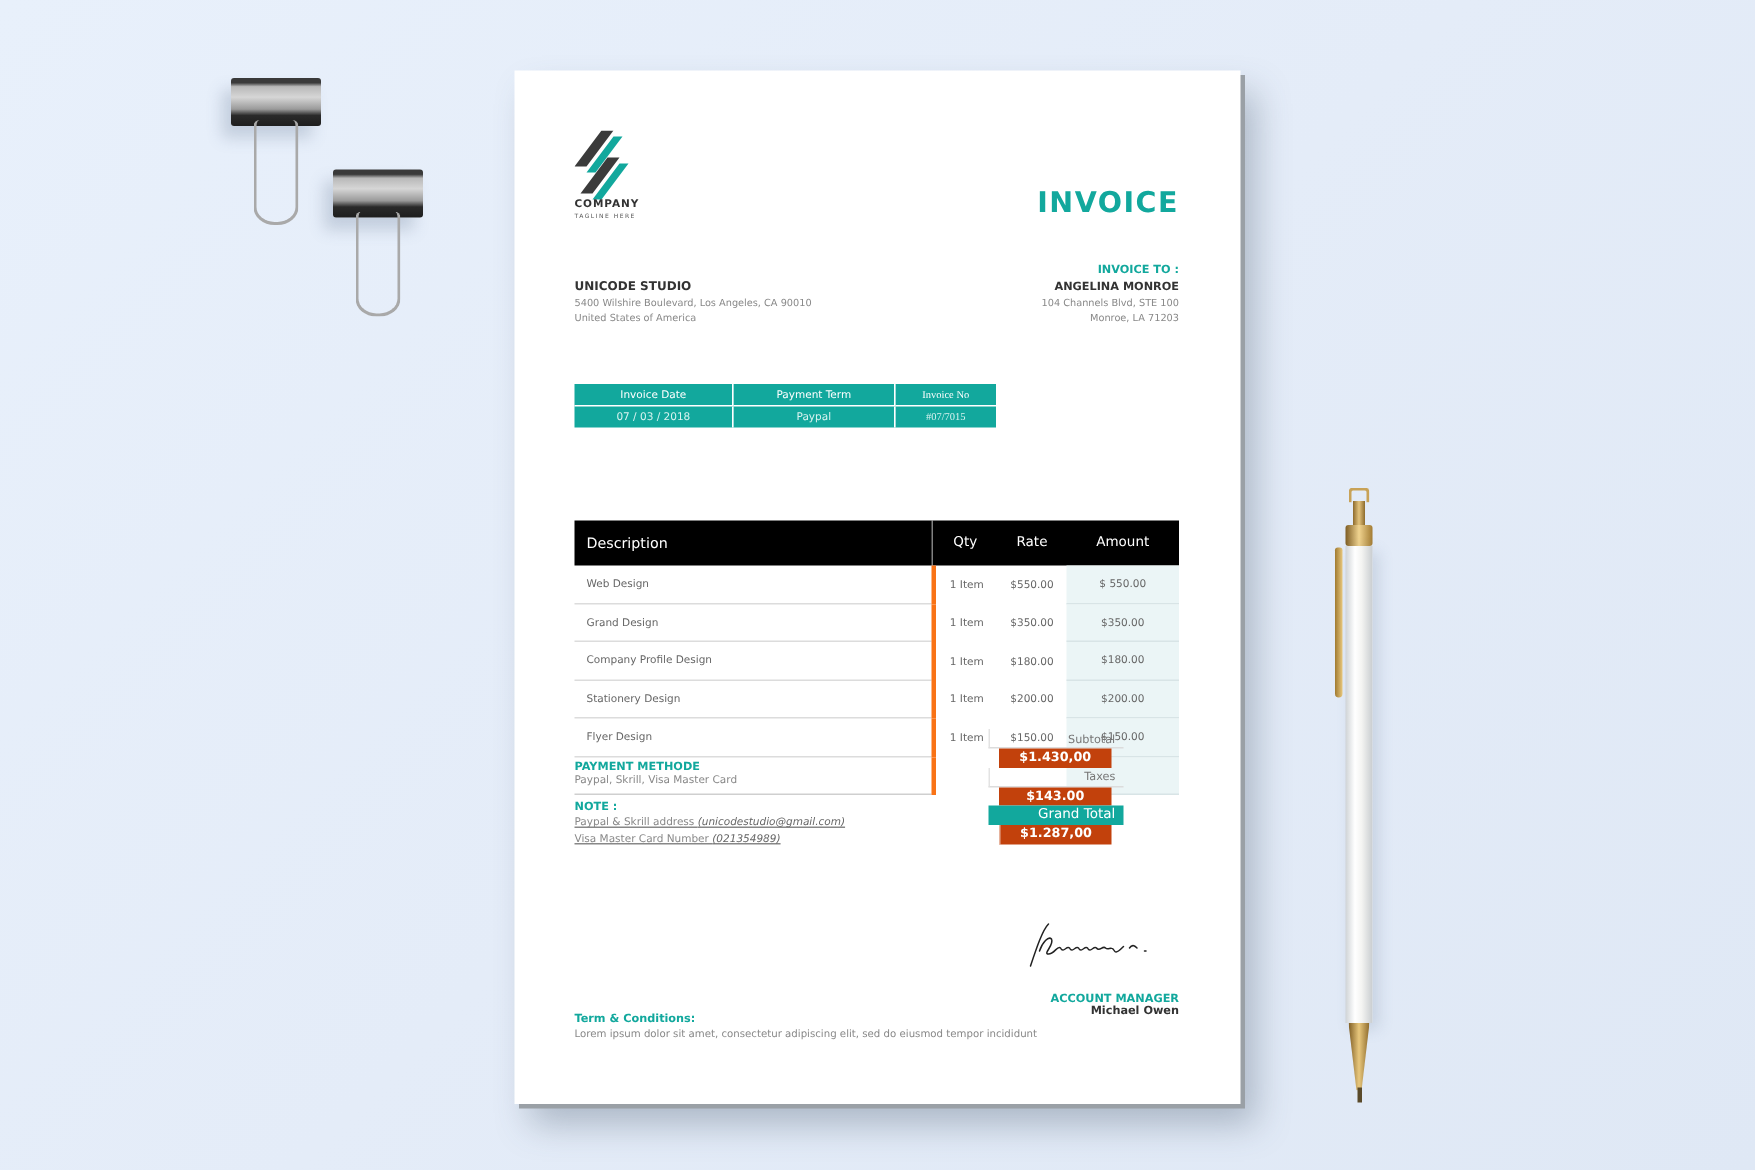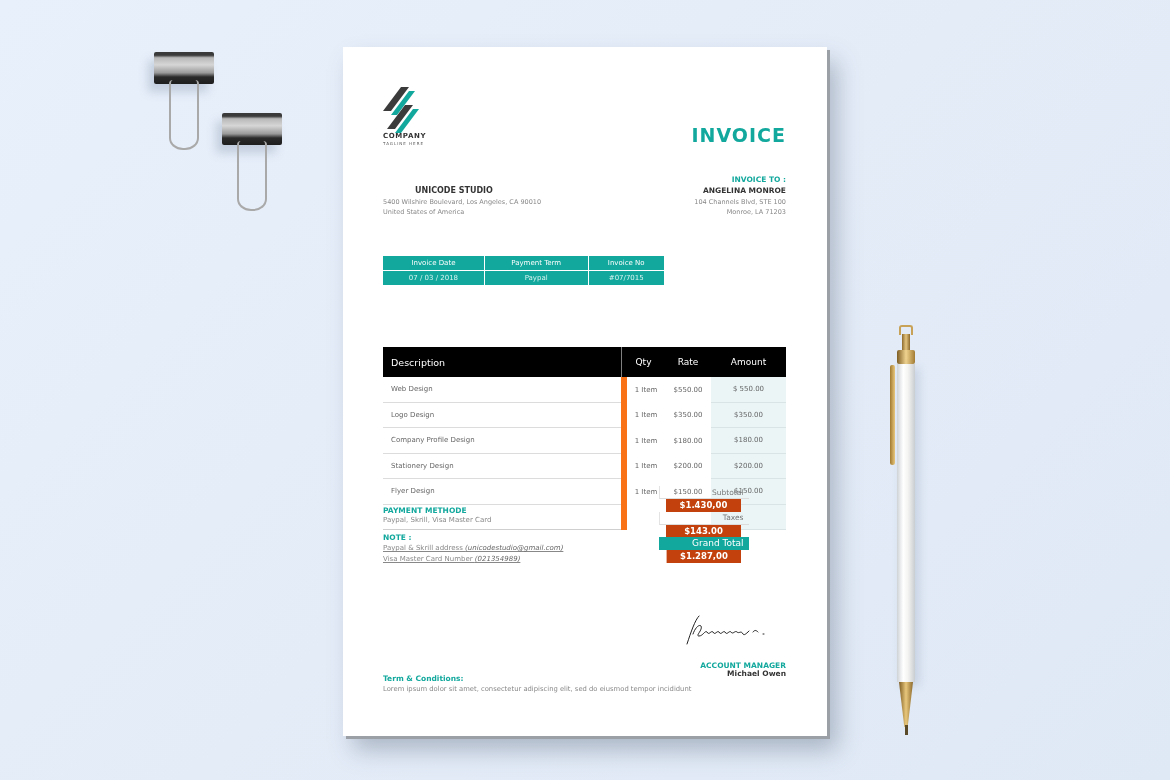--- a/index.html
+++ b/index.html
@@ -44,37 +44,37 @@
       color: #333;
     }
     .abs { position: absolute; }
 
     .logo { left: 40px; top: 40px; width: 48px; height: 60px; }
     .logo-word { left: 40px; top: 85px; font-size: 7px; font-weight: bold; letter-spacing: 0.6px; color: #333; }
     .logo-tag { left: 40px; top: 94px; font-size: 4px; letter-spacing: 1px; color: #555; }
 
     .inv-title { right: 41px; top: 77px; font-size: 19px; font-weight: bold; color: #12a89d; letter-spacing: 1px; }
 
-    .from-name { left: 40px; top: 139px; font-size: 8px; font-weight: bold; color: #333; margin-left: 32px; }
+    .from-name { left: 40px; top: 139px; font-size: 8px; font-weight: bold; color: #333; }
     .from-addr { left: 40px; top: 150px; font-size: 6.5px; color: #888; line-height: 10px; }
 
     .to-label { right: 41px; top: 128px; font-size: 7.5px; font-weight: bold; color: #12a89d; }
     .to-name { right: 41px; top: 139px; font-size: 7.5px; font-weight: bold; color: #333; margin-left: 48px; }
     .to-addr { right: 41px; top: 150px; font-size: 6.5px; color: #888; line-height: 10px; text-align: right; }
 
     .meta { left: 40px; top: 209px; width: 281px; border-collapse: collapse; }
     .meta td { text-align: center; font-size: 7px; color: #fff; border-right: 1px solid #fff; }
-    .meta td:last-child { border-right: none; }
+    .meta td:last-child { border-right: none; font-family: Liberation Serif, serif; }
     .meta .h td { background: #12a89d; height: 14px; }
     .meta .v td { background: #12a89d; height: 15px; color: #d9f3f0; border-top: 1px solid #fff; margin-top: 48px; }
 
     .items { left: 40px; top: 256px; width: 403px; }
     .row { display: flex; height: 25.5px; align-items: center; font-size: 7px; color: #666; }
     .row .c1 { width: 238px; padding-left: 8px; height: 100%; display: flex; align-items: center; border-bottom: 1px solid #dcdcdc; }
-    .row .c2 { width: 44px; text-align: center; height: 100%; display: flex; align-items: center; justify-content: center; border-left: 6px solid #f97316; }
+    .row .c2 { width: 44px; text-align: center; height: 100%; display: flex; align-items: center; justify-content: center; border-left: 3px solid #f97316; }
     .row .c3 { width: 46px; text-align: center; height: 100%; display: flex; align-items: center; justify-content: center; }
     .row .c4 { width: 75px; height: 100%; display: flex; align-items: center; justify-content: center; background: #ebf5f6; border-bottom: 1px solid #d8e4e6; }
     .row.head { height: 30px; background: #000000; color: #fff; font-size: 9px; margin-top: 44px; }
     .row.head .c1, .row.head .c4 { border-bottom: none; background: transparent; }
     .row.head .c1 { font-size: 9.5px; }
     .row.head .c2 { border-left: 1px solid rgba(255,255,255,0.5); }
     .row.blank .c1 { border-bottom: 1px solid #cfcfcf; }
 
     .totals { left: 278px; top: 439px; width: 165px; }
     .trow { display: flex; height: 25.5px; align-items: center; font-size: 7.5px; flex-direction: column; }
@@ -168,21 +168,21 @@
         <div class="c3">Rate</div>
         <div class="c4">Amount</div>
       </div>
       <div class="row">
         <div class="c1">Web Design</div>
         <div class="c2">1 Item</div>
         <div class="c3">$550.00</div>
         <div class="c4">$ 550.00</div>
       </div>
       <div class="row">
-        <div class="c1">Logo Design</div>
+        <div class="c1">Grand Design</div>
         <div class="c2">1 Item</div>
         <div class="c3">$350.00</div>
         <div class="c4">$350.00</div>
       </div>
       <div class="row">
         <div class="c1">Company Profile Design</div>
         <div class="c2">1 Item</div>
         <div class="c3">$180.00</div>
         <div class="c4">$180.00</div>
       </div>

